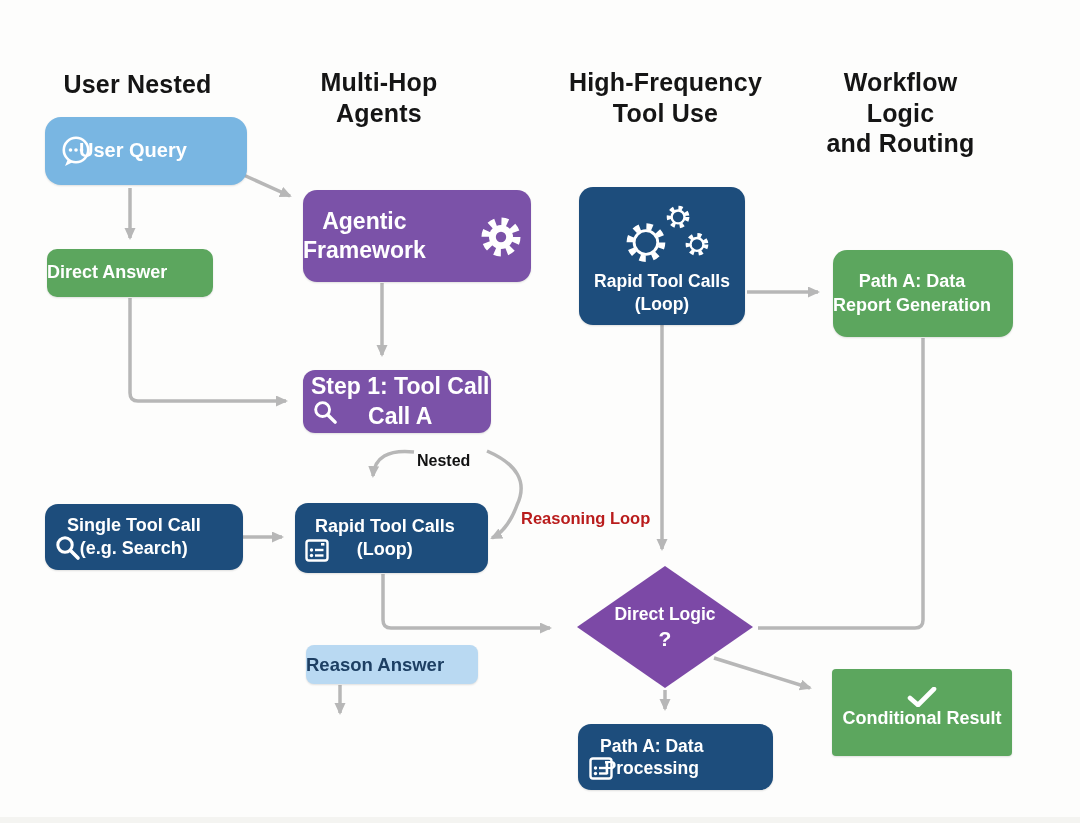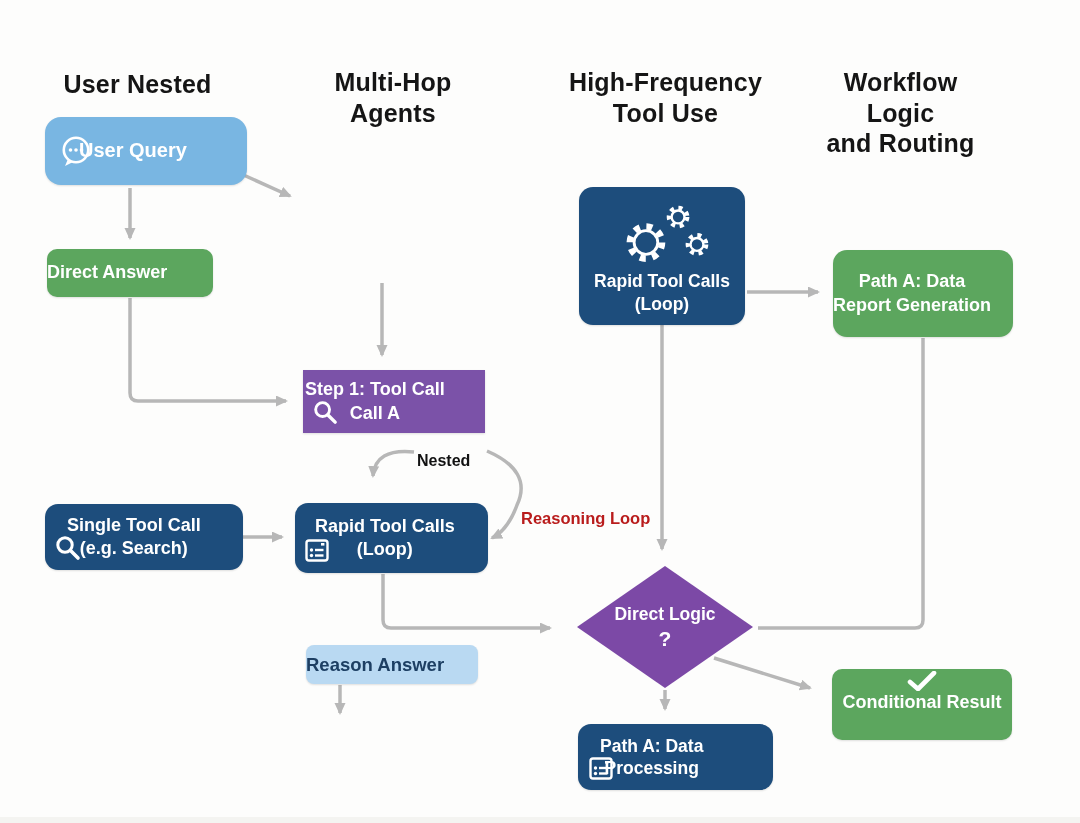--- a/index.html
+++ b/index.html
@@ -92,21 +92,21 @@
       <path d="M923 338 L923 620 Q923 628 915 628 L758 628"></path>
       <path d="M665 690 L665 709" marker-end="url(#ah)"></path>
       <path d="M714 658 L810 688" marker-end="url(#ah)"></path>
       <path d="M340 685 L340 713" marker-end="url(#ah)"></path>
       <path d="M414 452 Q375 448 373 476" marker-end="url(#ah)"></path>
       <path d="M487 451 Q533 471 517 505 Q508 530 492 538" marker-end="url(#ah)"></path>
     </g>
   </svg>
 
   <div class="col-header" style="left:30px;top:69px;width:215px">User Nested</div>
-  <div class="col-header" style="left:302px;top:67px;width:182px">Multi-Hop
+  <div class="col-header" style="left:288px;top:67px;width:182px">Multi-Hop
 Agents</div>
   <div class="col-header" style="left:558px;top:67px;width:215px">High-Frequency
 Tool Use</div>
   <div class="col-header" style="left:793px;top:67px;width:215px">Workflow
 Logic
 and Routing</div>
 
   <div class="node blue" style="left:45px;top:117px;width:168px;height:68px;border-radius:16px;font-size:20px;padding-left:34px">
     <svg class="icon-abs" style="left:13px;top:17px" width="36" height="36" viewBox="0 0 36 36">
       <circle cx="18" cy="16" r="12.2" fill="none" stroke="#fff" stroke-width="2.6"></circle>
@@ -124,22 +124,31 @@
 
   <div class="node navy" style="left:45px;top:504px;width:176px;height:66px;border-radius:13px;font-size:18px;padding-left:22px">
     <svg class="icon-abs" style="left:9px;bottom:8px" width="28" height="28" viewBox="0 0 28 28">
       <circle cx="11" cy="11" r="7.2" fill="none" stroke="#fff" stroke-width="3"></circle>
       <line x1="16.5" y1="16.5" x2="24" y2="24" stroke="#fff" stroke-width="3.6" stroke-linecap="round"></line>
     </svg>
     <span>Single Tool Call
 (e.g. Search)</span>
   </div>
 
-
-  <div class="node purple" style="left:303px;top:370px;width:180px;height:63px;border-radius:0;font-size:18px;padding-left:2px">
+  <div class="node purple" style="left:303px;top:190px;width:180px;height:92px;border-radius:14px;font-size:23px;padding-right:48px">
+    <span>Agentic
+Framework</span>
+    <svg class="icon-abs" style="right:7px;top:24px" width="46" height="46" viewBox="0 0 46 46">
+      <circle cx="23" cy="23" r="15" fill="none" stroke="#fff" stroke-width="9" stroke-dasharray="6 5.78"></circle>
+      <circle cx="23" cy="23" r="12" fill="#fff"></circle>
+      <circle cx="23" cy="23" r="5.2" fill="#7b52a8"></circle>
+    </svg>
+  </div>
+
+  <div class="node purple" style="left:303px;top:370px;width:180px;height:63px;border-radius:12px;font-size:23px;padding-left:8px">
     <svg class="icon-abs" style="left:9px;bottom:7px" width="27" height="27" viewBox="0 0 28 28">
       <circle cx="11" cy="11" r="7.2" fill="none" stroke="#fff" stroke-width="3"></circle>
       <line x1="16.5" y1="16.5" x2="24" y2="24" stroke="#fff" stroke-width="3.6" stroke-linecap="round"></line>
     </svg>
     <span>Step 1: Tool Call
 Call A</span>
   </div>
 
   <div class="node navy" style="left:295px;top:503px;width:173px;height:70px;border-radius:13px;font-size:18px;padding-left:20px">
     <svg class="icon-abs" style="left:10px;bottom:10px" width="25" height="24" viewBox="0 0 25 24">
@@ -190,21 +199,21 @@
     </svg>
     <span>Path A: Data
 Processing</span>
   </div>
 
   <div class="node green" style="left:833px;top:250px;width:180px;height:87px;border-radius:14px;font-size:18px">
     <span>Path A: Data
 Report Generation</span>
   </div>
 
-  <div class="node green" style="left:832px;top:669px;width:180px;height:69px;border-radius:10px;font-size:18px;flex-direction:column;padding-top:2px">
+  <div class="node green" style="left:832px;top:669px;width:180px;height:69px;border-radius:4px;font-size:18px;flex-direction:column;padding-top:18px">
     <svg width="30" height="20" viewBox="0 0 30 20">
       <polyline points="3,11 11,18 27,2" fill="none" stroke="#fff" stroke-width="4.6" stroke-linecap="round" stroke-linejoin="round"></polyline>
     </svg>
     <span>Conditional Result</span>
   </div>
 
   <div class="annotation ann-nested" style="left:417px;top:452px">Nested</div>
   <div class="annotation ann-loop" style="left:521px;top:509px">Reasoning Loop</div>
 
 

